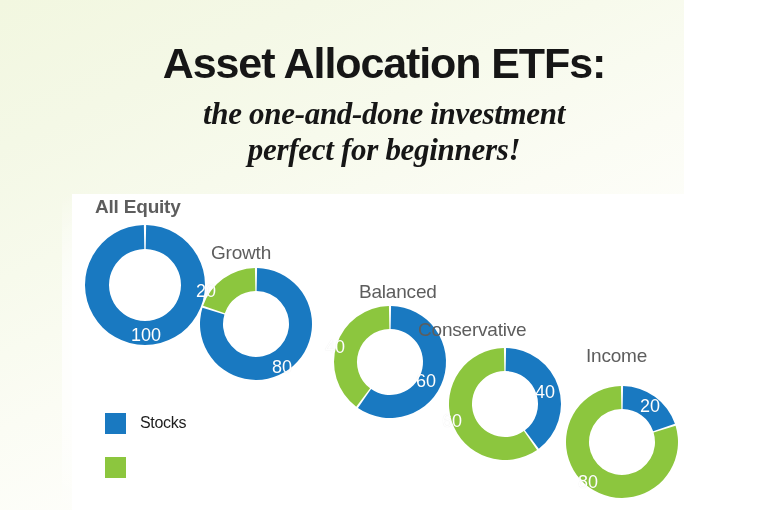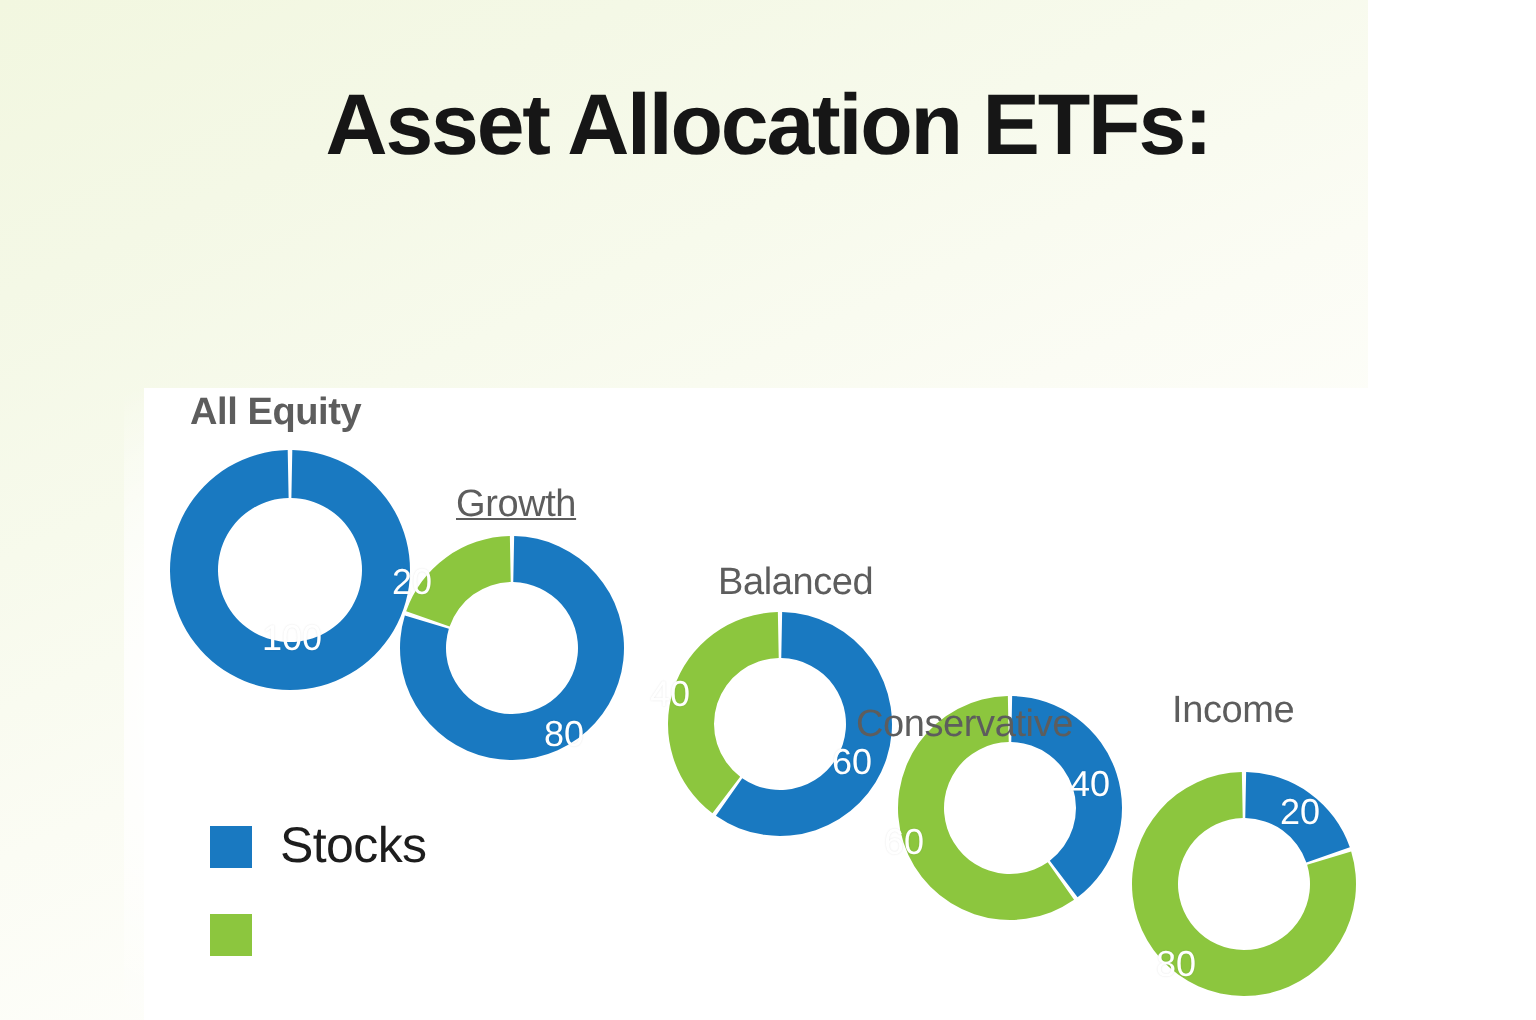--- a/index.html
+++ b/index.html
@@ -122,71 +122,73 @@
     height: 32px;
     margin-bottom: 12px;
   }
   .legend-swatch {
     width: 21px;
     height: 21px;
     flex: 0 0 auto;
   }
   .legend-label {
     margin-left: 14px;
-    font-size: 25px;
+    font-size: 16px;
     color: #1d1d1d;
     font-family: "Liberation Sans", sans-serif;
     letter-spacing: -0.3px;
   }
 </style>
 </head>
 <body>
 
 <div id="stage">
 
   <div id="chart-panel-soft"></div>
   <div id="chart-panel"></div>
 
   <div id="heading">
     <div id="title">Asset Allocation ETFs:</div>
+    <div id="sub1" class="subtitle-line">the one-and-done investment</div>
+    <div id="sub2" class="subtitle-line">perfect for beginners!</div>
   </div>
 
   <div id="donuts-layer">
       <div class="donut" style="left: 81px; top: 221px;">
         <svg width="128" height="128" viewBox="0 0 128 128">
           <path d="M 65.15184654398138 4.0110572727013505 A 60 60 0 1 1 62.84815345601857 4.0110572727013505 L 63.30889207361115 28.006634363620805 A 36 36 0 1 0 64.69110792638882 28.006634363620805 Z" fill="#1979c1"></path>
         </svg>
       </div>
       <div class="donut-title" style="left: 95px; top: 196px; font-weight: bold;">All Equity</div>
-      <div class="slice-label" style="left: 131px; top: 309px;">100</div>
+      <div class="slice-label" style="left: 131px; top: 325px;">100</div>
       <div class="donut" style="left: 196px; top: 264px;">
         <svg width="120" height="120" viewBox="0 0 120 120">
           <path d="M 61.07505677438262 4.010320121187924 A 56 56 0 1 1 6.418439292773982 43.72067715849788 L 28.425151726098953 50.406827611257675 A 33 33 0 1 0 60.63351559918976 27.00608149998574 Z" fill="#1979c1"></path>
           <path d="M 58.92494322561738 4.010320121187924 A 56 56 0 0 0 7.08286091917828 41.675797657170165 L 28.816685898801484 49.20180933368957 A 33 33 0 0 1 59.36648440081024 27.00608149998574 Z" fill="#8cc63e"></path>
         </svg>
       </div>
-      <div class="donut-title" style="left: 228px; top: 242px; text-decoration: underline;">Growth</div>
+      <div class="donut-title" style="left: 211px; top: 242px;">Growth</div>
       <div class="slice-label" style="left: 272px; top: 357px;">80</div>
       <div class="slice-label" style="left: 196px; top: 281px;">20</div>
       <div class="donut" style="left: 330px; top: 302px;">
         <svg width="120" height="120" viewBox="0 0 120 120">
           <path d="M 61.07505677438262 4.010320121187924 A 56 56 0 1 1 27.959831087051086 105.92850504893124 L 41.11918617629796 87.06501190383447 A 33 33 0 1 0 60.63351559918976 27.00608149998574 Z" fill="#1979c1"></path>
           <path d="M 58.92494322561738 4.010320121187924 A 56 56 0 0 0 26.220352686264185 104.6647000142128 L 40.09413640440568 86.32026965123254 A 33 33 0 0 1 59.36648440081024 27.00608149998574 Z" fill="#8cc63e"></path>
         </svg>
       </div>
       <div class="donut-title" style="left: 359px; top: 281px;">Balanced</div>
       <div class="slice-label" style="left: 416px; top: 371px;">60</div>
       <div class="slice-label" style="left: 325px; top: 337px;">40</div>
       <div class="donut" style="left: 445px; top: 344px;">
         <svg width="120" height="120" viewBox="0 0 120 120">
           <path d="M 61.07505677438262 4.010320121187924 A 56 56 0 0 1 93.77964731373581 104.6647000142128 L 79.90586359559433 86.32026965123254 A 33 33 0 0 0 60.63351559918976 27.00608149998574 Z" fill="#1979c1"></path>
           <path d="M 58.92494322561738 4.010320121187924 A 56 56 0 1 0 92.04016891294887 105.92850504893127 L 78.88081382370201 87.06501190383449 A 33 33 0 1 1 59.36648440081024 27.00608149998574 Z" fill="#8cc63e"></path>
         </svg>
       </div>
-      <div class="donut-title" style="left: 428px; top: 319px; margin-top: 33px;">Conservative</div>
+      <div class="donut-title" style="left: 418px; top: 319px;">Conservative</div>
       <div class="slice-label" style="left: 535px; top: 382px;">40</div>
       <div class="slice-label" style="left: 442px; top: 411px;">60</div>
       <div class="donut" style="left: 562px; top: 382px;">
         <svg width="120" height="120" viewBox="0 0 120 120">
           <path d="M 61.07505677438262 4.010320121187924 A 56 56 0 0 1 112.91713908082173 41.675797657170186 L 91.18331410119852 49.201809333689575 A 33 33 0 0 0 60.63351559918976 27.00608149998574 Z" fill="#1979c1"></path>
           <path d="M 58.92494322561738 4.010320121187924 A 56 56 0 1 0 113.58156070722603 43.72067715849791 L 91.57484827390105 50.4068276112577 A 33 33 0 1 1 59.36648440081024 27.00608149998574 Z" fill="#8cc63e"></path>
         </svg>
       </div>
       <div class="donut-title" style="left: 586px; top: 345px; text-align: center;">Income</div>
       <div class="slice-label" style="left: 640px; top: 396px;">20</div>

